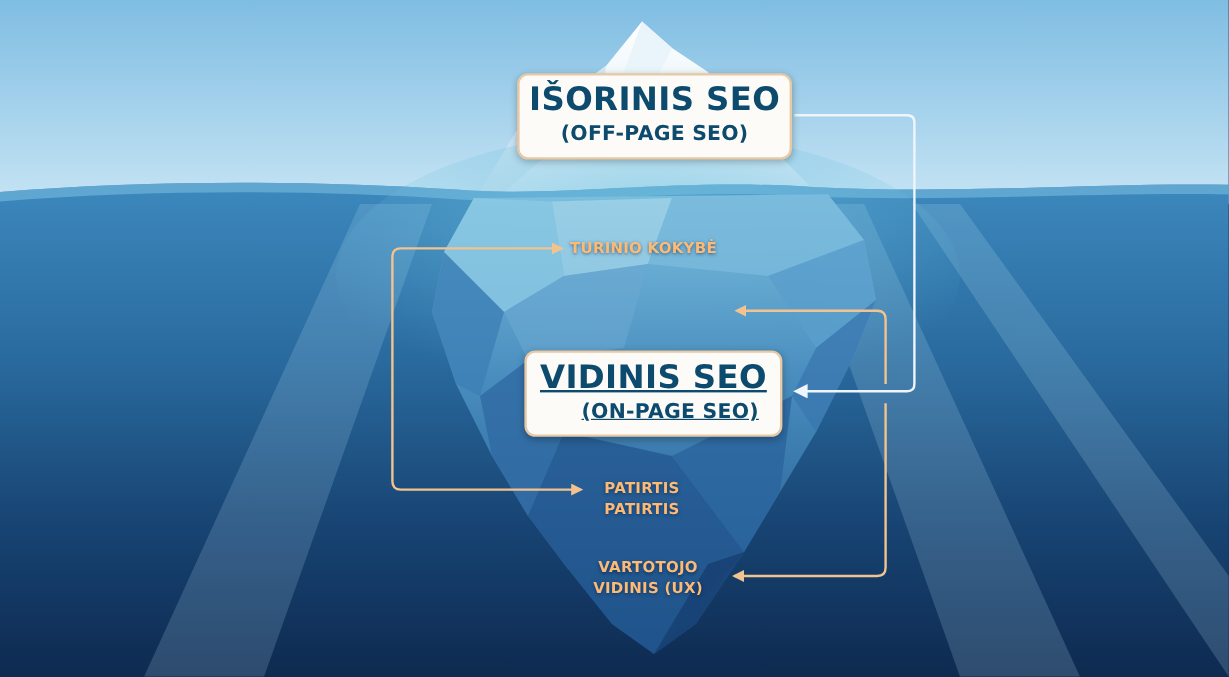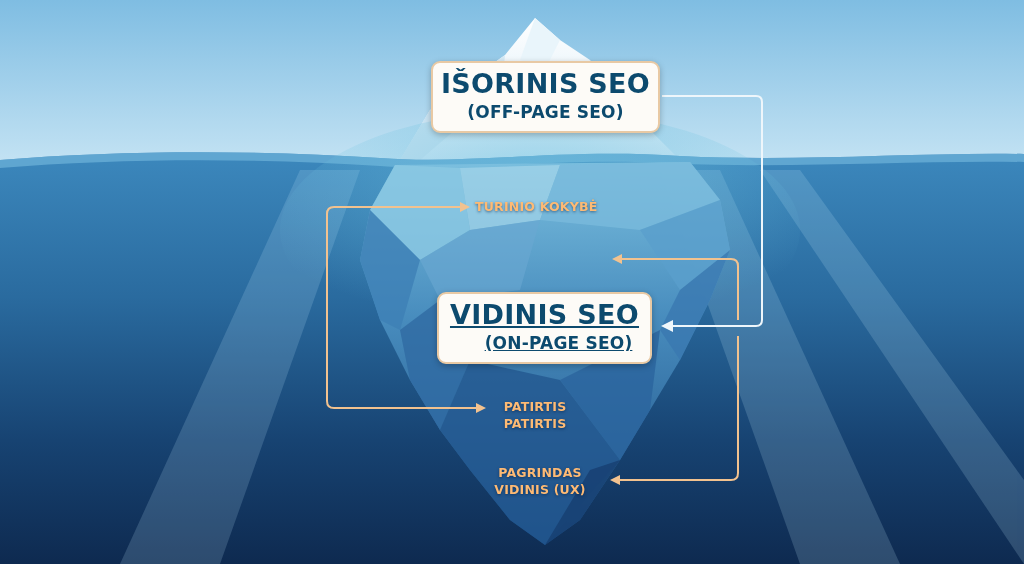--- a/index.html
+++ b/index.html
@@ -136,16 +136,16 @@
   </div>
 
   <div class="lbl" id="lbl-turinio">
     <span>TURINIO KOKYBĖ</span>
   </div>
   <div class="lbl" id="lbl-tech">
     <span>PATIRTIS</span>
     <span>PATIRTIS</span>
   </div>
   <div class="lbl" id="lbl-ux">
-    <span>PAGRINDAS</span>
+    <span>VARTOTOJO</span>
     <span>VIDINIS (UX)</span>
   </div>
 </div>
 
 </body></html>

